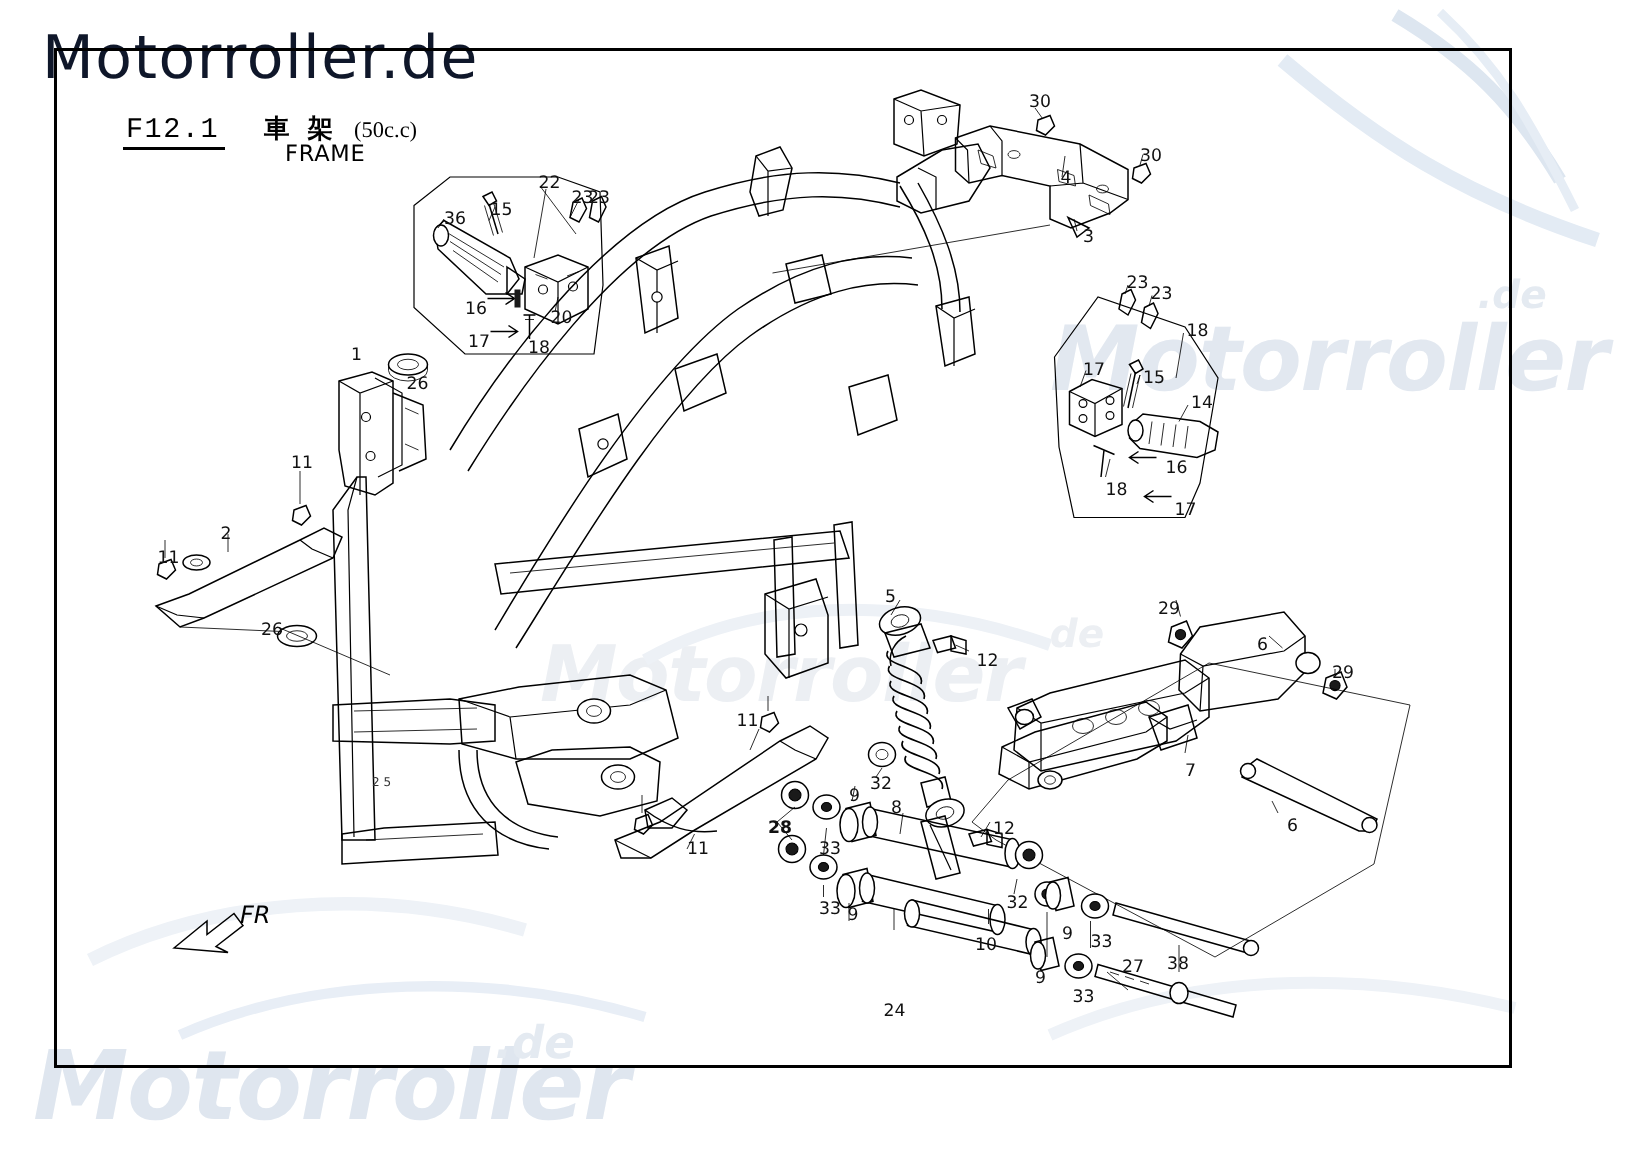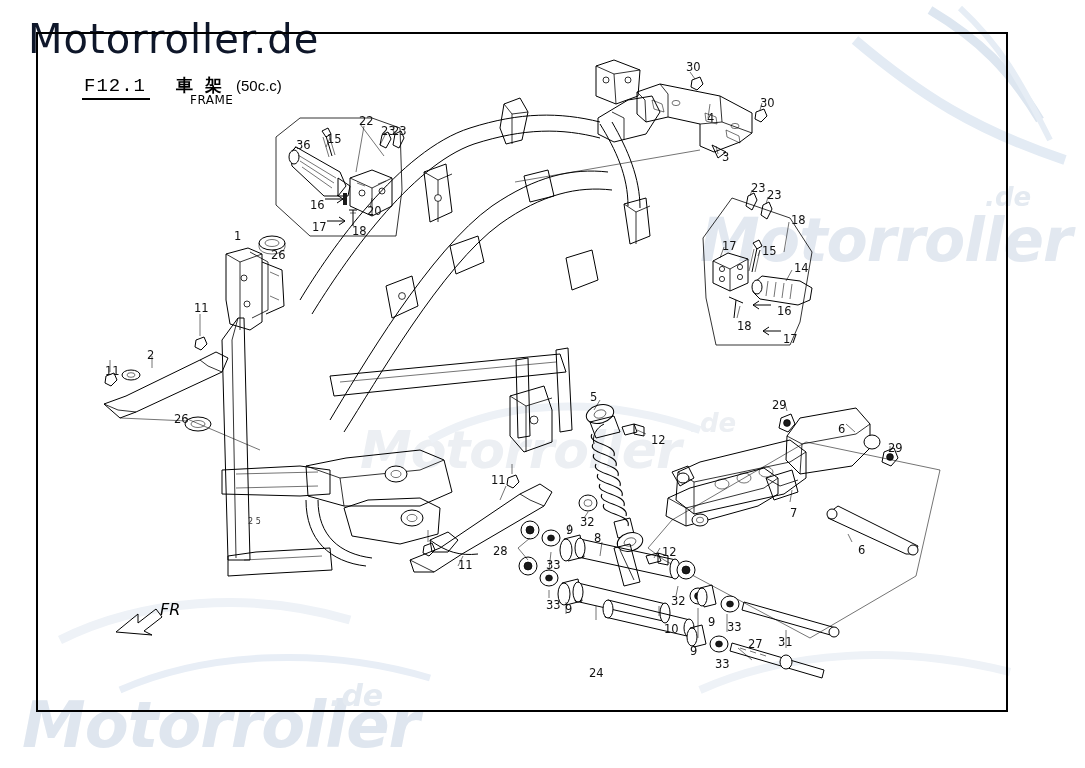--- a/index.html
+++ b/index.html
@@ -30,22 +30,22 @@
           border:2px solid #000;box-sizing:border-box;background:transparent;}
 
   
   #titleblock{position:absolute;left:82px;top:74px;}
   .t-code{display:inline-block;font-size:19px;letter-spacing:1px;
           border-bottom:2px solid #000;padding:0 4px 1px 2px;
           font-family:Liberation Mono, monospace;}
   .t-cjk{display:inline-block;font-size:17px;font-weight:700;margin-left:26px;
          letter-spacing:12px;font-family:"DejaVu Sans",sans-serif;}
   .t-cc{display:inline-block;font-size:15px;margin-left:2px;
-        font-family:Liberation Sans, sans-serif;}
-  .t-en{position:absolute;left:108px;top:19px;font-size:12px;letter-spacing:.5px;
+        font-family:Liberation Serif, serif;}
+  .t-en{position:absolute;left:108px;top:19px;font-size:15px;letter-spacing:.5px;
         font-family:"DejaVu Sans",sans-serif;}
 
   
   #frmark{position:absolute;left:112px;top:604px;}
   #frmark .lbl{position:absolute;left:48px;top:-4px;font-size:16px;
         font-style:italic;font-family:"DejaVu Sans",sans-serif;}
 
   
   .cal{position:absolute;font-size:11.5px;font-family:"DejaVu Sans",sans-serif;
        color:#111;line-height:1;letter-spacing:0;}
@@ -434,30 +434,30 @@
       <div class="cal" style="left: 651px; top: 435px;">12</div>
       <div class="cal" style="left: 580px; top: 517px;">32</div>
       <div class="cal" style="left: 662px; top: 547px;">12</div>
       <div class="cal" style="left: 772px; top: 400px;">29</div>
       <div class="cal" style="left: 838px; top: 424px;">6</div>
       <div class="cal" style="left: 888px; top: 443px;">29</div>
       <div class="cal" style="left: 790px; top: 508px;">7</div>
       <div class="cal" style="left: 858px; top: 545px;">6</div>
       <div class="cal" style="left: 491px; top: 475px;">11</div>
       <div class="cal" style="left: 458px; top: 560px;">11</div>
-      <div class="cal" style="left: 493px; top: 546px;">28</div>
+      <div class="cal" style="left: 512px; top: 546px; font-weight: bold;">28</div>
       <div class="cal" style="left: 546px; top: 560px;">33</div>
       <div class="cal" style="left: 546px; top: 600px;">33</div>
       <div class="cal" style="left: 566px; top: 525px;">9</div>
       <div class="cal" style="left: 565px; top: 604px;">9</div>
       <div class="cal" style="left: 594px; top: 533px;">8</div>
       <div class="cal" style="left: 589px; top: 628px; margin-top: 40px;">24</div>
       <div class="cal" style="left: 671px; top: 596px;">32</div>
-      <div class="cal" style="left: 664px; top: 624px;">10</div>
+      <div class="cal" style="left: 650px; top: 624px;">10</div>
       <div class="cal" style="left: 690px; top: 646px;">9</div>
       <div class="cal" style="left: 715px; top: 659px;">33</div>
       <div class="cal" style="left: 708px; top: 617px;">9</div>
       <div class="cal" style="left: 727px; top: 622px;">33</div>
-      <div class="cal" style="left: 778px; top: 637px;">31</div>
+      <div class="cal" style="left: 778px; top: 637px;">38</div>
       <div class="cal" style="left: 748px; top: 639px;">27</div>
     </div>
 
 </div>
 
 </body></html>

